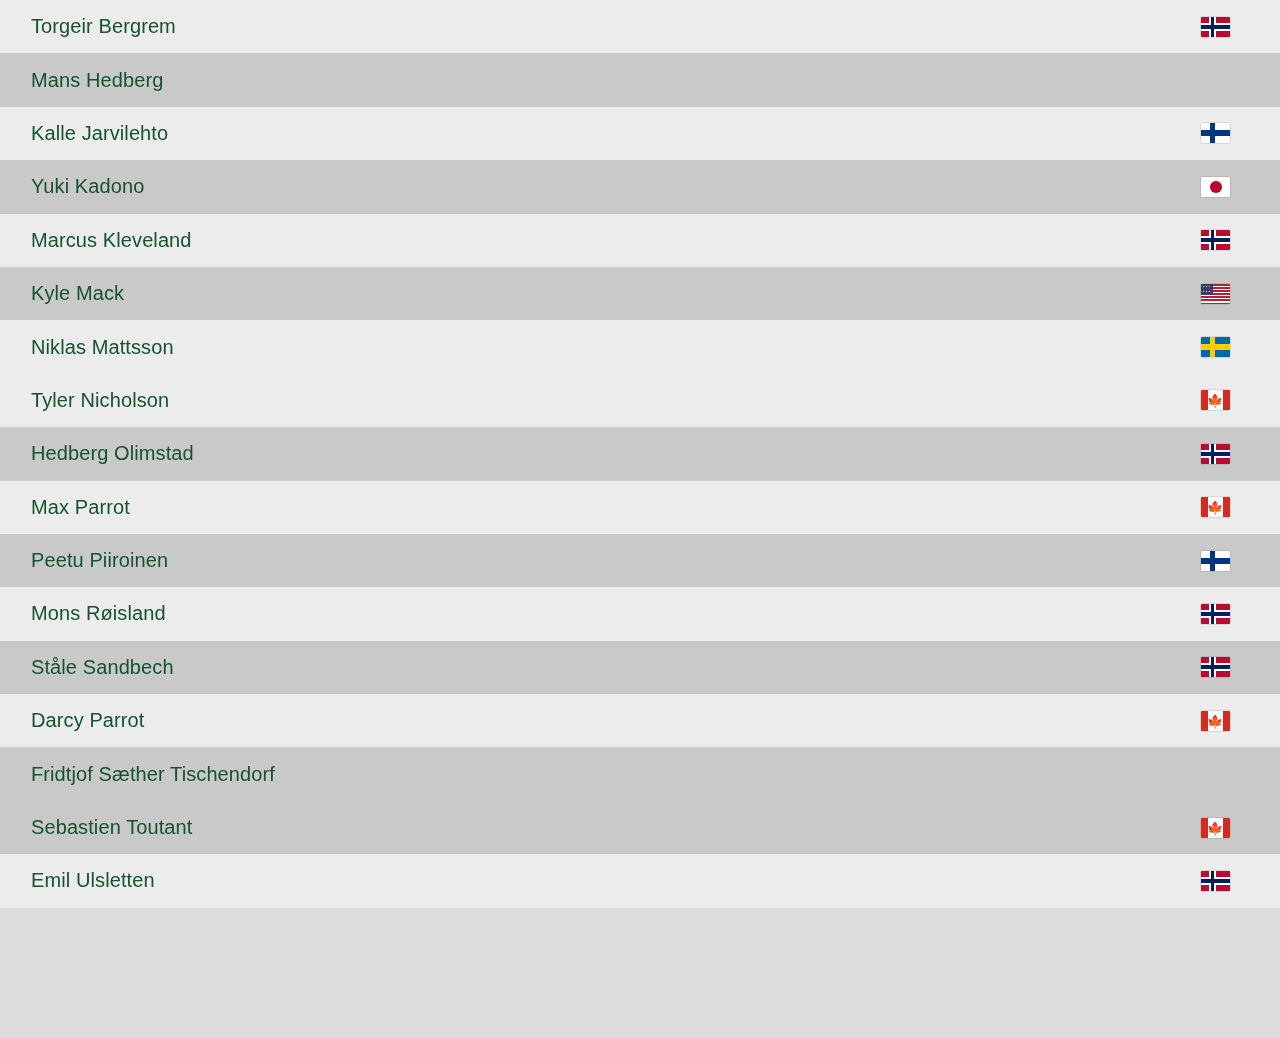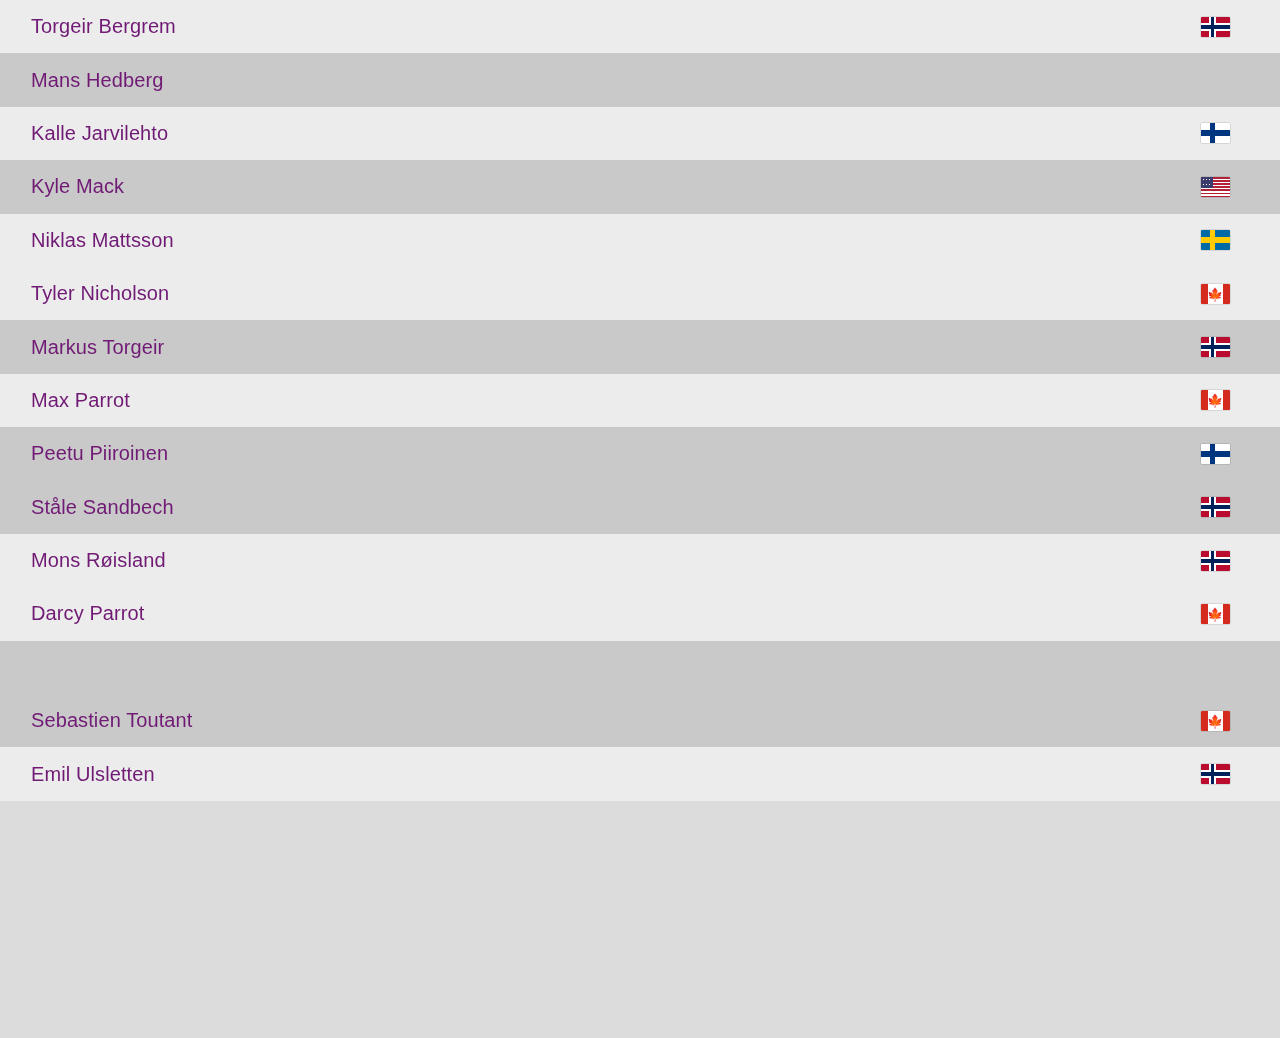--- a/index.html
+++ b/index.html
@@ -27,21 +27,21 @@
   }
   .row.odd {
     background: #ececec;
   }
   .row.even {
     background: #c9c9c9;
     text-align: right;
   }
   .name {
     font-size: 20px;
-    color: #701a75;
+    color: #14532d;
     letter-spacing: 0.1px;
     white-space: nowrap;
   }
   .flag {
     width: 29px;
     height: 20px;
     flex: 0 0 auto;
     position: relative;
     overflow: hidden;
     border-radius: 1px;
@@ -191,62 +191,71 @@
     </li>
     <li class="row even">
       <span class="name">Mans Hedberg</span>
       <span class="flag empty"></span>
     </li>
     <li class="row odd">
       <span class="name">Kalle Jarvilehto</span>
       <span class="flag flag-fi"></span>
     </li>
     <li class="row even">
+      <span class="name">Yuki Kadono</span>
+      <span class="flag flag-jp"></span>
+    </li>
+    <li class="row odd">
+      <span class="name">Marcus Kleveland</span>
+      <span class="flag flag-no"></span>
+    </li>
+    <li class="row even">
       <span class="name">Kyle Mack</span>
       <span class="flag flag-us"></span>
     </li>
     <li class="row odd">
       <span class="name">Niklas Mattsson</span>
       <span class="flag flag-se"></span>
     </li>
     <li class="row odd">
       <span class="name">Tyler Nicholson</span>
       <span class="flag flag-ca">
         <span class="maple">🍁</span>
       </span>
     </li>
     <li class="row even">
-      <span class="name">Markus Torgeir</span>
+      <span class="name">Hedberg Olimstad</span>
       <span class="flag flag-no"></span>
     </li>
     <li class="row odd">
       <span class="name">Max Parrot</span>
       <span class="flag flag-ca">
         <span class="maple">🍁</span>
       </span>
     </li>
     <li class="row even">
       <span class="name">Peetu Piiroinen</span>
       <span class="flag flag-fi"></span>
     </li>
+    <li class="row odd">
+      <span class="name">Mons Røisland</span>
+      <span class="flag flag-no"></span>
+    </li>
     <li class="row even">
       <span class="name">Ståle Sandbech</span>
       <span class="flag flag-no"></span>
     </li>
     <li class="row odd">
-      <span class="name">Mons Røisland</span>
-      <span class="flag flag-no"></span>
-    </li>
-    <li class="row odd">
       <span class="name">Darcy Parrot</span>
       <span class="flag flag-ca">
         <span class="maple">🍁</span>
       </span>
     </li>
     <li class="row even">
+      <span class="name">Fridtjof Sæther Tischendorf</span>
       <span class="flag empty"></span>
     </li>
     <li class="row even">
       <span class="name">Sebastien Toutant</span>
       <span class="flag flag-ca">
         <span class="maple">🍁</span>
       </span>
     </li>
     <li class="row odd">
       <span class="name">Emil Ulsletten</span>

